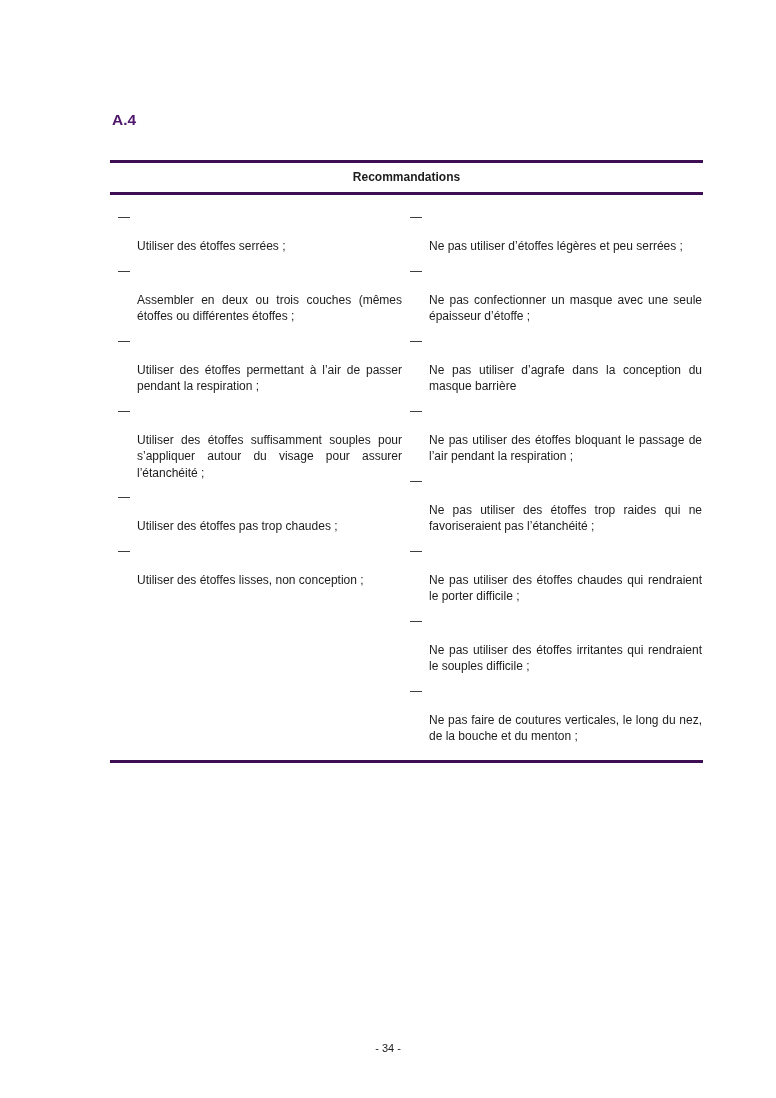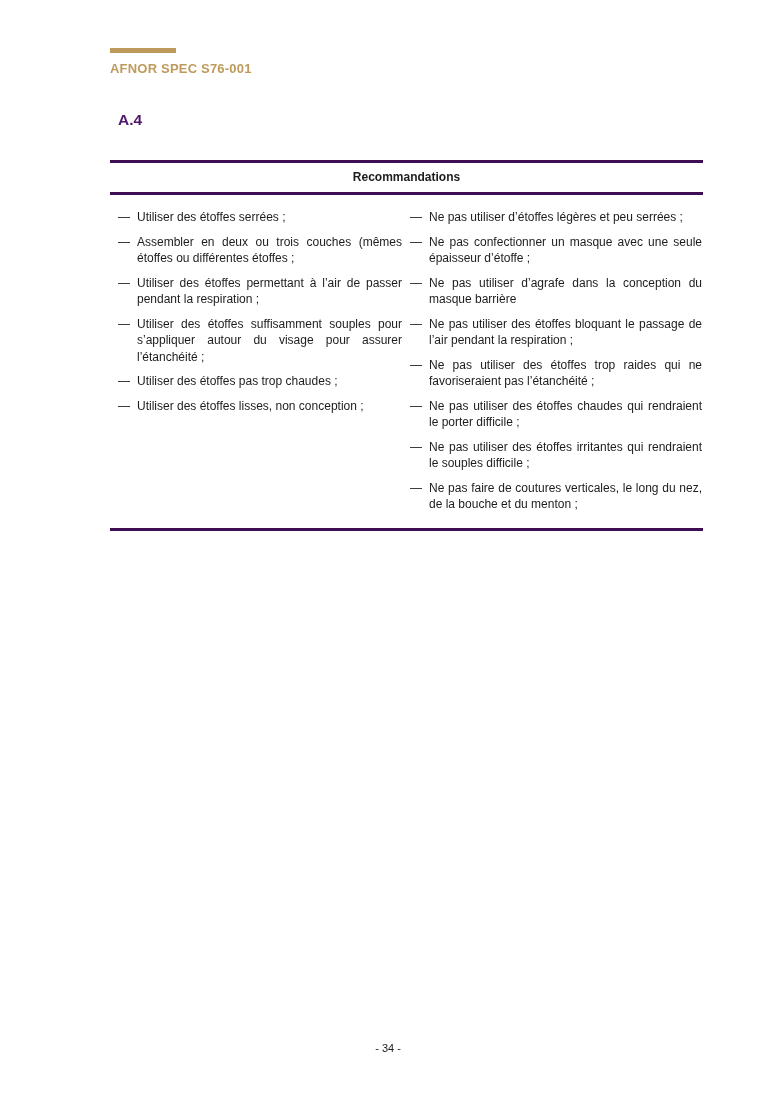--- a/index.html
+++ b/index.html
@@ -14,21 +14,21 @@
   
   .brand{position:absolute;left:110px;top:48px;}
   .gold-bar{width:66px;height:5px;background:#be9b5c;}
   .doc-ref{
     margin-top:8px;
     font-size:13px;font-weight:bold;color:#be9b5c;
     letter-spacing:0.2px;
   }
   
   .heading{
-    position:absolute;left:118px;top:111px;margin:0;
+    position:absolute;left:112px;top:111px;margin:0;
     display:flex;align-items:baseline;
     font-size:15.5px;font-weight:bold;color:#4f166b;flex-direction:column;
   }
   .h-num{width:46px;flex:0 0 46px;}
   
   .rec-table{position:absolute;left:110px;top:160px;width:593px;}
   .rule{height:3px;background:#3d0e52;}
   .table-header{
     text-align:center;
     font-size:12px;font-weight:bold;color:#1c1c1c;
@@ -40,36 +40,32 @@
     column-gap:8px;
     padding:14px 0 7px 8px;
     align-items:start;
   }
   .rec-item{
     display:flex;
     margin-bottom:8px;
     font-size:12px;line-height:16.5px;
   }
   .dash{flex:0 0 14px;margin-right:5px;}
-  .rec-text{flex:1 1 auto;text-align:justify;}
+  .rec-text{flex:1 1 auto;text-align:justify;margin-top:29px;}
   
   .footer{
     position:absolute;left:0;top:1042px;width:776px;
     text-align:center;font-size:11px;color:#1c1c1c;
   }
 </style>
 </head>
 <body>
 
 <div class="page">
 
-  <div class="brand">
-    <div class="gold-bar"></div>
-    <div class="doc-ref">AFNOR SPEC S76-001</div>
-  </div>
 
   <h1 class="heading">
     <span class="h-num">A.4</span>
   </h1>
 
   <div class="rec-table">
     <div class="rule"></div>
     <div class="table-header">Recommandations</div>
     <div class="rule"></div>
 

